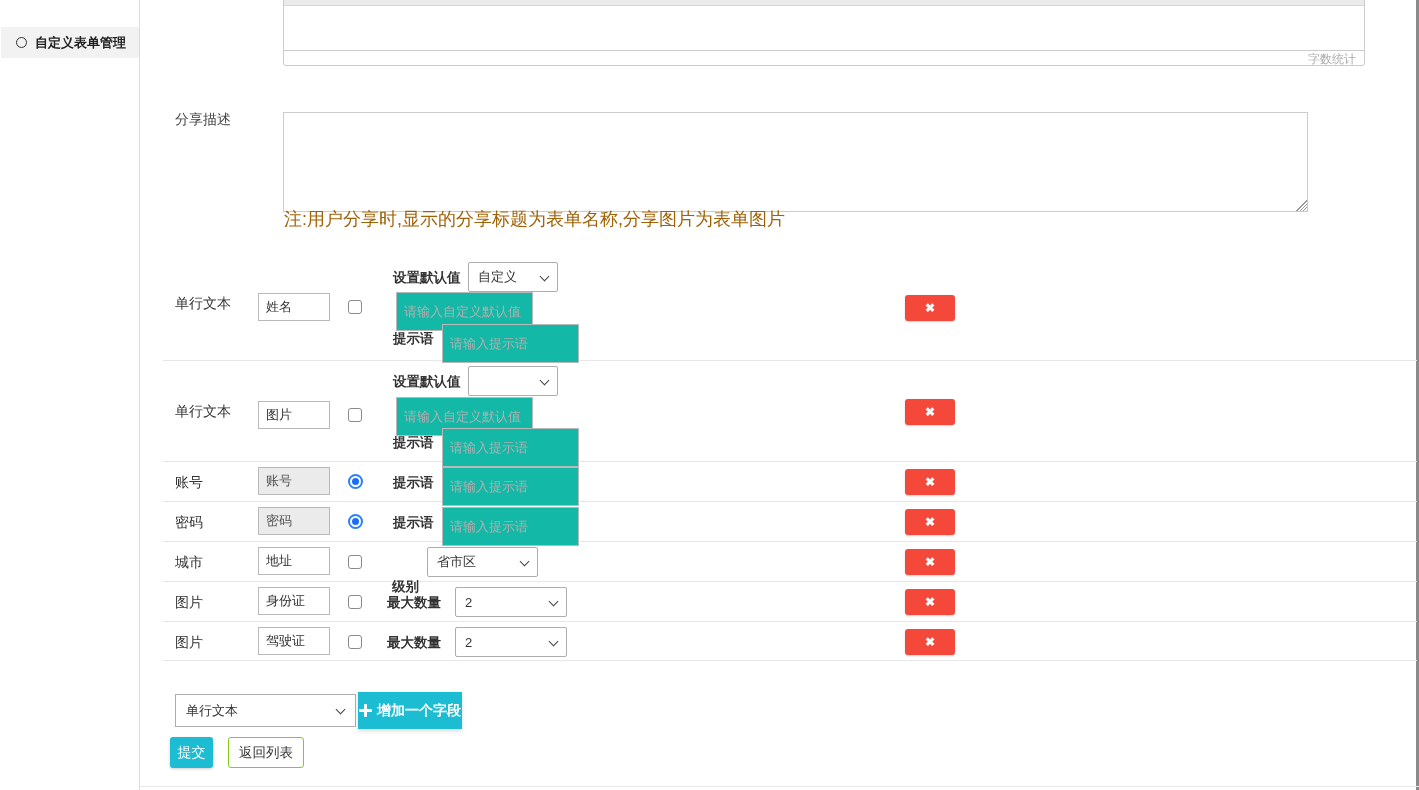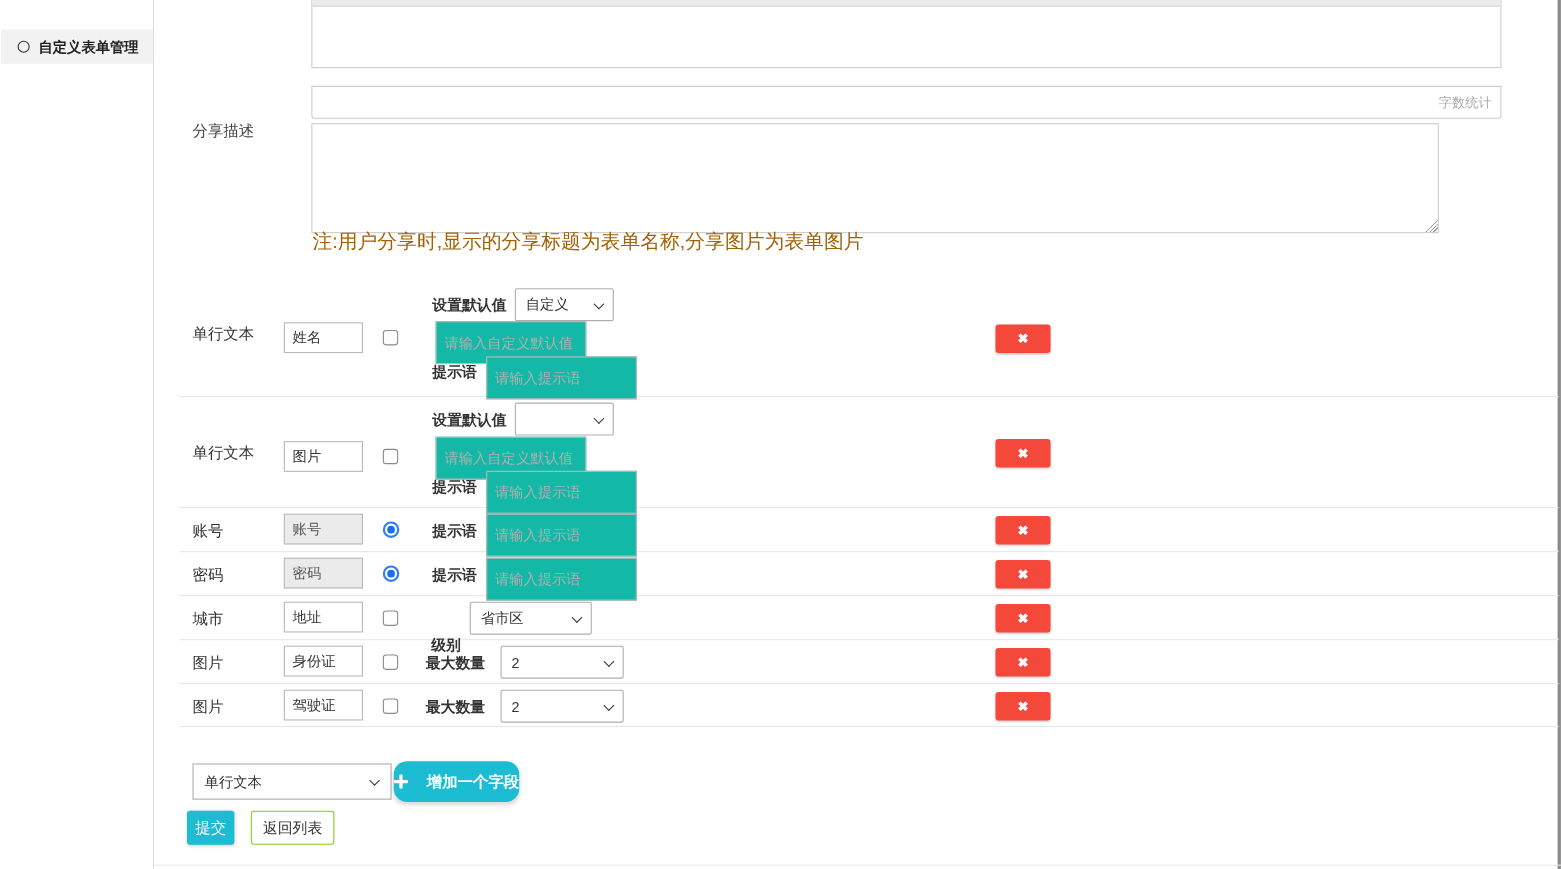--- a/index.html
+++ b/index.html
@@ -12,22 +12,22 @@
   
   .sidebar { position:absolute; left:0; top:0; width:140px; height:790px; background:#fff; border-right:1px solid #ddd; }
   .side-item { position:absolute; left:1px; top:4px; width:138px; height:31px; background:#f2f2f2;
     display:flex; align-items:center; padding-left:15px; cursor:pointer;margin-top:23px; }
   .side-circle { width:11px; height:11px; border:1.8px solid #333; border-radius:50%; margin-right:8px; flex:0 0 auto; }
   .side-label { font-size:13px; font-weight:bold; color:#222; white-space:nowrap; }
 
   
   .editor-box { position:absolute; left:283px; top:-2px; width:1082px; height:64px; background:#fff; border:1px solid #ccc; }
   .editor-toolbar-sliver { position:absolute; left:0; top:0; width:100%; height:7px; background:#ebebeb; border-bottom:1px solid #d6d6d6; }
-  .editor-countbar { position:absolute; left:283px; top:78px; width:1082px; height:30px; background:#fff;
-    border:1px solid #ccc; border-radius:0 0 3px 3px; display:flex; align-items:center; justify-content:flex-end; padding-right:8px; }
+  .editor-countbar { position:absolute; left:283px; top:50px; width:1082px; height:16px; background:#fff;
+    border:1px solid #ccc; border-radius:0 0 3px 3px; display:flex; align-items:flex-start; justify-content:flex-end; padding-right:8px; }
   .editor-countbar span { font-size:12px; color:#aaa; }
 
   
   .share-label { position:absolute; left:175px; top:111px; font-size:14px; color:#444; }
   .share-textarea { position:absolute; left:283px; top:112px; width:1025px; height:100px;
     border:1px solid #ccc; resize:none; font-size:13px; padding:6px; color:#333; background:#fff; }
   .resize-grip { position:absolute; left:1296px; top:200px; width:11px; height:11px; pointer-events:none;
     background:linear-gradient(135deg, transparent 0 50%, #999 50% 55%, transparent 55% 65%, #999 65% 70%, transparent 70% 80%, #999 80% 85%, transparent 85%); }
   .share-note { position:absolute; left:284px; top:207px; font-size:18px; color:#a16207; }
 
@@ -70,23 +70,23 @@
   .row-std .name-input { top:5px; }
   .row-std .ckbox { top:13px; }
   .row-std .radio-on { top:12px; }
   .row-std .del-btn { top:7px; }
 
   
   .add-select { position:absolute; left:175px; top:694px; width:181px; height:33px; border:1px solid #adadad;
     background:#fff; font-size:13px; color:#333; display:flex; align-items:center; padding:0 26px 0 10px; cursor:pointer; }
   .add-select .chev { position:absolute; right:11px; top:11px; width:7px; height:7px;
     border-right:1.7px solid #444; border-bottom:1.7px solid #444; transform:rotate(45deg); }
-  .add-btn { position:absolute; left:358px; top:692px; width:114px; height:37px; border:none; border-radius:12px;
+  .add-btn { position:absolute; left:358px; top:692px; width:104px; height:37px; border:none; border-radius:0;
     background:#1cbcd2; color:#fff; font-size:14px; font-weight:bold; cursor:pointer;
-    display:flex; align-items:center; justify-content:space-between; gap:5px; box-shadow:0 2px 4px rgba(0,0,0,.15); }
+    display:flex; align-items:center; justify-content:center; gap:5px; box-shadow:0 2px 4px rgba(0,0,0,.15); }
   .plus-icon { position:relative; width:13px; height:13px; display:inline-block; }
   .plus-icon::before { content:""; position:absolute; left:5px; top:0; width:3px; height:13px; background:#fff; border-radius:1px; }
   .plus-icon::after  { content:""; position:absolute; left:0; top:5px; width:13px; height:3px; background:#fff; border-radius:1px; }
 
   .submit-btn { position:absolute; left:170px; top:737px; width:43px; height:31px; border:none; border-radius:3px;
     background:#1cbcd2; color:#fff; font-size:14px; cursor:pointer; box-shadow:0 1px 3px rgba(0,0,0,.2); }
   .back-btn { position:absolute; left:228px; top:737px; width:76px; height:31px; border:1px solid #84cc16; border-radius:3px;
     background:#fff; color:#333; font-size:13.5px; cursor:pointer; }
 
   .bottom-hairline { position:absolute; left:140px; top:786px; width:1279px; height:1px; background:#e9e9e9; }

